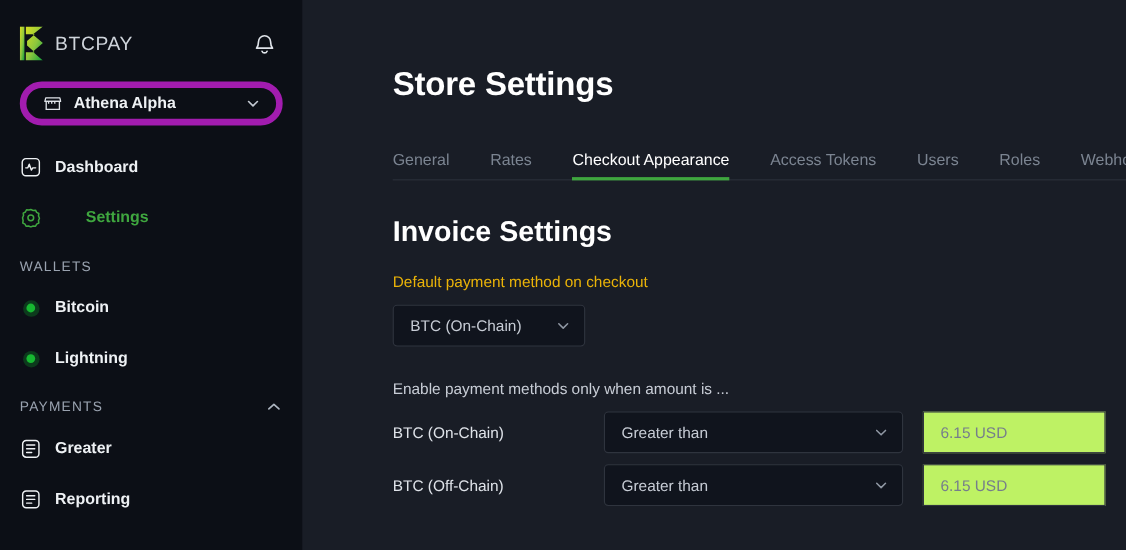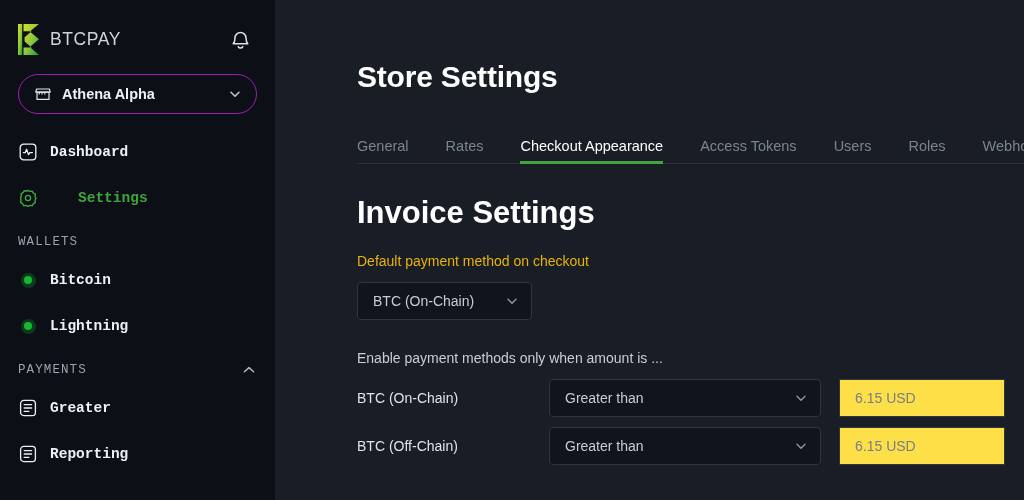--- a/index.html
+++ b/index.html
@@ -65,41 +65,40 @@
     width: 30px;
     height: 30px;
     display: flex;
     align-items: center;
     justify-content: center;
   }
 
   .store-select {
     margin: 12px 18px 0 18px;
     height: 40px;
-    border: 1px solid #a21caf;
+    border: 6px solid #a21caf;
     border-radius: 20px;
     display: flex;
     align-items: center;
     padding: 0 14px 0 16px;
     gap: 11px;
     background: transparent;
   }
 
   .store-name {
     font-size: 14.5px;
     font-weight: 700;
     color: #eef1f4;
     flex: 1;
     white-space: nowrap;
   }
 
   .nav {
     margin-top: 20px;
     padding: 0 18px;
-    font-family: Liberation Mono, monospace;
   }
 
   .nav-item {
     display: flex;
     align-items: center;
     gap: 12px;
     height: 36px;
     margin-bottom: 10px;
   }
 
@@ -215,21 +214,21 @@
     position: absolute;
     left: 0;
     right: 0;
     bottom: -1px;
     height: 3px;
     background: #3fa63f;
   }
 
   .section-title {
     margin-top: 33px;
-    font-size: 31px;
+    font-size: 26px;
     font-weight: 700;
     color: #ffffff;
     line-height: 1;
   }
 
   .field-label {
     margin-top: 26px;
     font-size: 14px;
     color: #eab308;
     line-height: 1;
@@ -279,21 +278,21 @@
     width: 272px;
     margin: 0;
     flex: 0 0 272px;
   }
 
   .pm-amount {
     width: 166px;
     flex: 0 0 166px;
     margin-left: 18px;
     height: 38px;
-    background: #fde047;
+    background: #bef264;
     border: 1px solid #2f343e;
     border-radius: 0;
     display: flex;
     align-items: center;
     padding: 0 15px;
     font-size: 14px;
     color: #767e8b;
   }
 
   svg { display: block; }

